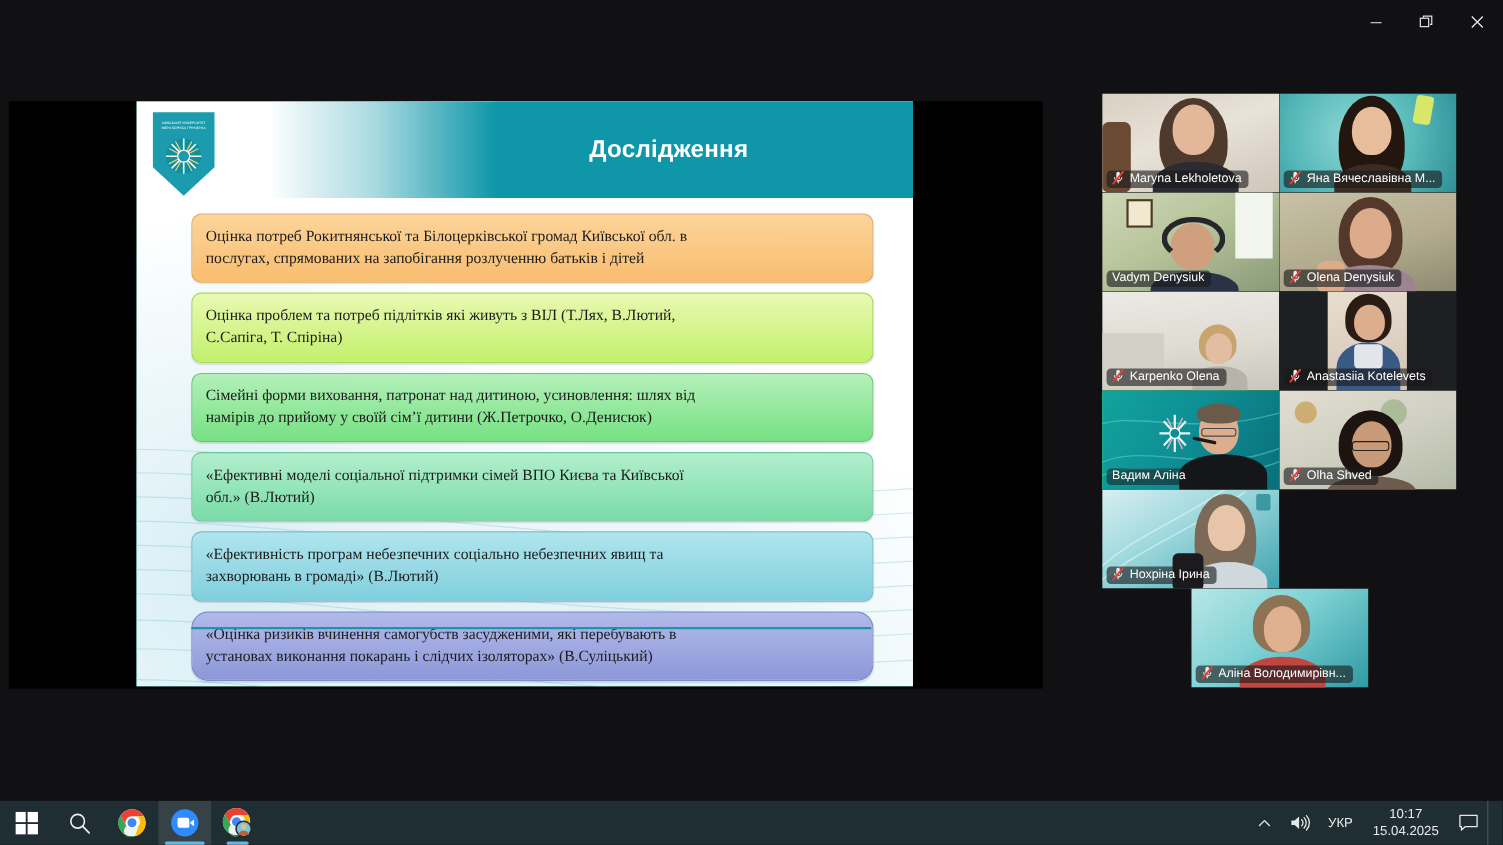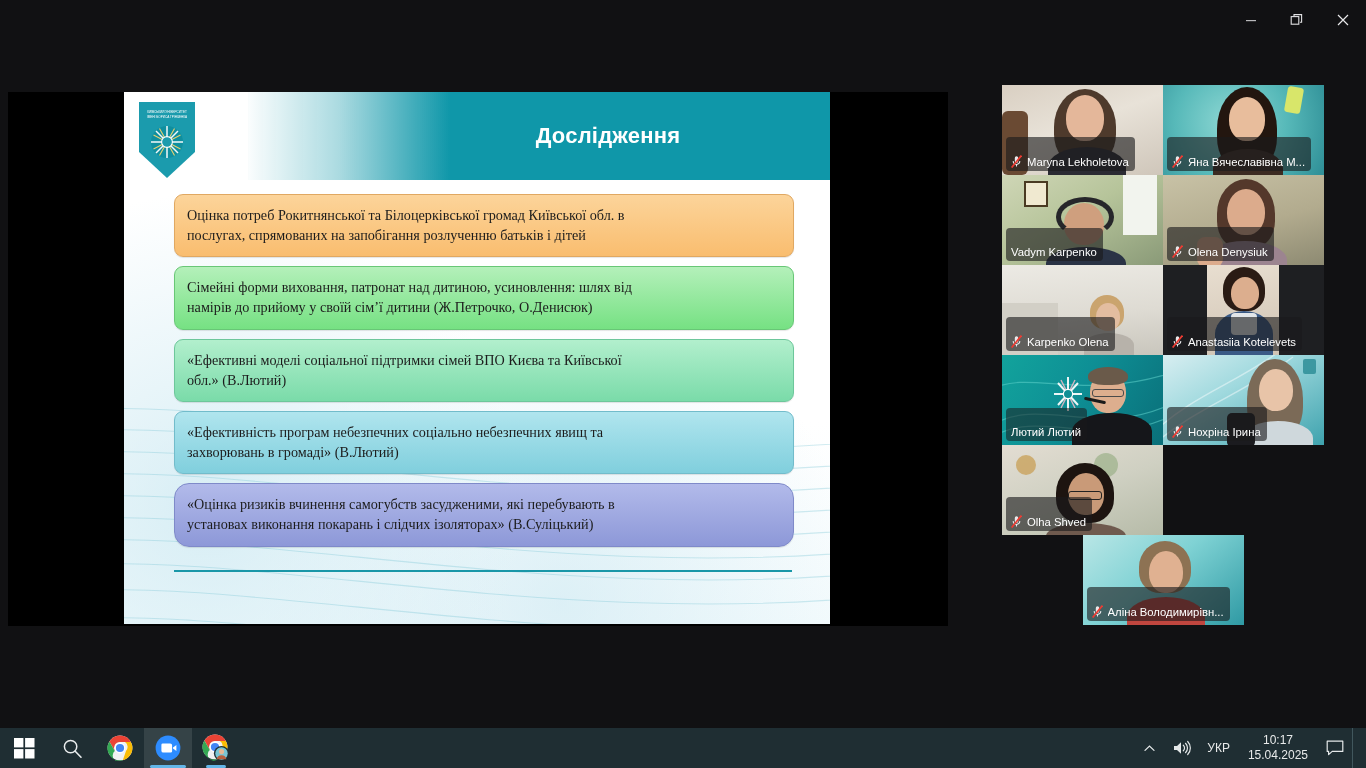--- a/index.html
+++ b/index.html
@@ -100,21 +100,21 @@
   }
   .tile.solo { width: 161px; margin: 0 auto; text-align: right; }
   .tile.active { outline: 3px solid #3fe57f; outline-offset: -3px; z-index: 3; }
   .tile-bg { position: absolute; inset: 0; }
   .tile-name {
     position: absolute; left: 4px; bottom: 4px;
     max-width: 153px;
     display: flex; align-items: center; gap: 5px;
     background: rgba(26,26,28,.62);
     border-radius: 4px;
-    padding: 18px 6px 3px 5px;
+    padding: 0 6px 3px 5px;
     color: #fff; font-size: 11.3px;
     white-space: nowrap; overflow: hidden;
   }
   .tile.active .tile-name { background: rgba(26,26,28,.55); }
   .mic-mute { flex: 0 0 auto; width: 11px; height: 13px; }
   .nm { overflow: hidden; text-overflow: ellipsis; }
   .solo-wrap { display: flex; justify-content: center; }
 
   
   .head { position: absolute; border-radius: 50% 50% 46% 46%; }
@@ -240,20 +240,24 @@
         </div>
       </div>
 
       <div class="boxes">
 
         <div class="res-box" style="background:linear-gradient(180deg,#fcd49a,#f9bd6f);border-color:#e0a862;">
           <span class="ln">Оцінка потреб Рокитнянської та Білоцерківської громад Київської обл. в</span>
           <span class="ln">послугах, спрямованих на запобігання розлученню батьків і дітей</span>
         </div>
 
+        <div class="res-box" style="background:linear-gradient(180deg,#e9f9b2,#c3f06c);border-color:#a6d85c;">
+          <span class="ln">Оцінка проблем та потреб підлітків які живуть з ВІЛ (Т.Лях, В.Лютий,</span>
+          <span class="ln">С.Сапіга, Т. Спіріна)</span>
+        </div>
 
         <div class="res-box" style="background:linear-gradient(180deg,#b4f0ba,#76e183);border-color:#68c776;">
           <span class="ln">Сімейні форми виховання, патронат над дитиною, усиновлення: шлях від</span>
           <span class="ln">намірів до прийому у своїй сім’ї дитини (Ж.Петрочко, О.Денисюк)</span>
         </div>
 
         <div class="res-box" style="background:linear-gradient(180deg,#b2efcd,#7adba9);border-color:#6dc79b;">
           <span class="ln">«Ефективні моделі соціальної підтримки сімей ВПО Києва та Київської</span>
           <span class="ln">обл.» (В.Лютий)</span>
         </div>
@@ -316,21 +320,21 @@
 
       <div class="tile">
         <div class="tile-bg" style="background:linear-gradient(150deg,#cfd6b6 0%,#b6c49a 45%,#8a9a78 100%);">
           <div style="position:absolute;right:6px;top:0;width:34px;height:60px;background:#f2f4ee;"></div>
           <div style="position:absolute;left:22px;top:6px;width:24px;height:26px;background:#f0e9d0;border:2px solid #4a3a22;"></div>
           <div class="head" style="left:62px;top:28px;width:40px;height:42px;background:#cf9f7e;"></div>
           <div style="position:absolute;left:54px;top:22px;width:58px;height:40px;border:5px solid #26262a;border-radius:50%;border-bottom-color:transparent;"></div>
           <div class="body" style="left:44px;top:72px;width:80px;height:32px;background:#2a3345;"></div>
         </div>
         <div class="tile-name">
-          <span class="nm">Vadym Karpenko</span>
+          <span class="nm">Vadym Denysiuk</span>
         </div>
       </div>
 
       <div class="tile">
         <div class="tile-bg" style="background:linear-gradient(165deg,#c8c2a6 0%,#b2ab8e 55%,#8d8a72 100%);">
           <div class="hair" style="left:54px;top:4px;width:58px;height:70px;background:#54382b;"></div>
           <div class="head" style="left:64px;top:14px;width:38px;height:46px;background:#dcab8c;"></div>
           <div class="body" style="left:40px;top:66px;width:84px;height:38px;background:#9c8490;"></div>
           <div style="position:absolute;left:34px;top:62px;width:26px;height:30px;background:#dcab8c;border-radius:8px;"></div>
         </div>
@@ -400,21 +404,41 @@
               <circle cx="14" cy="17" r="4.6" fill="#0e8f95" stroke="#fff" stroke-width="1.2"></circle>
             </g>
           </svg>
           <div class="head" style="left:88px;top:16px;width:36px;height:42px;background:#ddae8e;"></div>
           <div class="hair" style="left:86px;top:12px;width:40px;height:18px;background:#6a5a4a;"></div>
           <div style="position:absolute;left:90px;top:34px;width:32px;height:8px;border:1.2px solid #4a4a4a;border-radius:3px;"></div>
           <div class="body" style="left:70px;top:58px;width:80px;height:36px;background:#15161a;"></div>
           <div style="position:absolute;left:82px;top:44px;width:22px;height:3px;background:#1a1a1a;border-radius:2px;transform:rotate(12deg);"></div>
         </div>
         <div class="tile-name">
-          <span class="nm">Лютий Лютий</span>
+          <span class="nm">Вадим Аліна</span>
+        </div>
+      </div>
+
+      <div class="tile">
+        <div class="tile-bg" style="background:linear-gradient(160deg,#e3ddd2 0%,#cfd0c2 50%,#b6bba8 100%);">
+          <div style="position:absolute;left:14px;top:10px;width:20px;height:20px;background:#c9a25c;border-radius:50%;opacity:.8;"></div>
+          <div style="position:absolute;left:92px;top:8px;width:24px;height:24px;background:#9bb089;border-radius:50%;opacity:.7;"></div>
+          <div class="hair" style="left:54px;top:18px;width:58px;height:60px;background:#1d1410;"></div>
+          <div class="head" style="left:66px;top:28px;width:36px;height:42px;background:#c99a78;"></div>
+          <div style="position:absolute;left:66px;top:46px;width:34px;height:9px;border:1.3px solid #222;border-radius:3px;"></div>
+          <div class="body" style="left:44px;top:78px;width:80px;height:26px;background:#6f5a4e;"></div>
+        </div>
+        <div class="tile-name">
+          <svg class="mic-mute" viewBox="0 0 11 13">
+            <path d="M5.5 1.2a1.7 1.7 0 0 1 1.7 1.7v3.4a1.7 1.7 0 0 1-3.4 0V2.9A1.7 1.7 0 0 1 5.5 1.2Z" fill="#e8e8ea"></path>
+            <path d="M2.2 6.1a3.3 3.3 0 0 0 6.6 0" stroke="#e8e8ea" stroke-width="1.05" fill="none"></path>
+            <path d="M5.5 9.5v2.1" stroke="#e8e8ea" stroke-width="1.05"></path>
+            <path d="M0.6 12.6 L10.4 0.6" stroke="#ee3b32" stroke-width="1.7"></path>
+          </svg>
+          <span class="nm">Olha Shved</span>
         </div>
       </div>
 
       <div class="tile">
         <div class="tile-bg" style="background:linear-gradient(150deg,#d8eef1 0%,#9fd9de 40%,#3fa3ae 100%);">
           <svg style="position:absolute;inset:0" width="161" height="90" viewBox="0 0 161 90">
             <g fill="none" stroke="#ffffff" stroke-width="1.4" opacity=".45">
               <path d="M-10 78 C 30 40, 70 30, 120 -6"></path>
               <path d="M-10 90 C 34 52, 78 40, 130 2"></path>
             </g>
@@ -426,40 +450,20 @@
           <div style="position:absolute;left:64px;top:58px;width:28px;height:34px;background:#1b1b1f;border-radius:5px;"></div>
         </div>
         <div class="tile-name">
           <svg class="mic-mute" viewBox="0 0 11 13">
             <path d="M5.5 1.2a1.7 1.7 0 0 1 1.7 1.7v3.4a1.7 1.7 0 0 1-3.4 0V2.9A1.7 1.7 0 0 1 5.5 1.2Z" fill="#e8e8ea"></path>
             <path d="M2.2 6.1a3.3 3.3 0 0 0 6.6 0" stroke="#e8e8ea" stroke-width="1.05" fill="none"></path>
             <path d="M5.5 9.5v2.1" stroke="#e8e8ea" stroke-width="1.05"></path>
             <path d="M0.6 12.6 L10.4 0.6" stroke="#ee3b32" stroke-width="1.7"></path>
           </svg>
           <span class="nm">Нохріна Ірина</span>
-        </div>
-      </div>
-
-      <div class="tile">
-        <div class="tile-bg" style="background:linear-gradient(160deg,#e3ddd2 0%,#cfd0c2 50%,#b6bba8 100%);">
-          <div style="position:absolute;left:14px;top:10px;width:20px;height:20px;background:#c9a25c;border-radius:50%;opacity:.8;"></div>
-          <div style="position:absolute;left:92px;top:8px;width:24px;height:24px;background:#9bb089;border-radius:50%;opacity:.7;"></div>
-          <div class="hair" style="left:54px;top:18px;width:58px;height:60px;background:#1d1410;"></div>
-          <div class="head" style="left:66px;top:28px;width:36px;height:42px;background:#c99a78;"></div>
-          <div style="position:absolute;left:66px;top:46px;width:34px;height:9px;border:1.3px solid #222;border-radius:3px;"></div>
-          <div class="body" style="left:44px;top:78px;width:80px;height:26px;background:#6f5a4e;"></div>
-        </div>
-        <div class="tile-name">
-          <svg class="mic-mute" viewBox="0 0 11 13">
-            <path d="M5.5 1.2a1.7 1.7 0 0 1 1.7 1.7v3.4a1.7 1.7 0 0 1-3.4 0V2.9A1.7 1.7 0 0 1 5.5 1.2Z" fill="#e8e8ea"></path>
-            <path d="M2.2 6.1a3.3 3.3 0 0 0 6.6 0" stroke="#e8e8ea" stroke-width="1.05" fill="none"></path>
-            <path d="M5.5 9.5v2.1" stroke="#e8e8ea" stroke-width="1.05"></path>
-            <path d="M0.6 12.6 L10.4 0.6" stroke="#ee3b32" stroke-width="1.7"></path>
-          </svg>
-          <span class="nm">Olha Shved</span>
         </div>
       </div>
 
     </div>
 
     <div class="solo-wrap">
       <div class="tile solo">
         <div class="tile-bg" style="background:linear-gradient(140deg,#b9e6e6 0%,#7fd2d4 45%,#2f9aa4 100%);">
           <svg style="position:absolute;inset:0" width="161" height="90" viewBox="0 0 161 90">
             <g transform="translate(78,18)">

